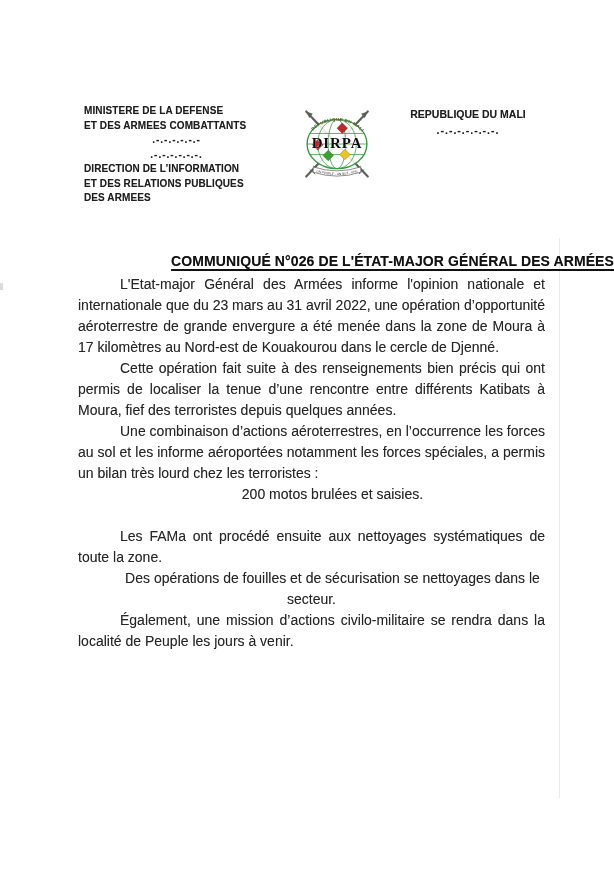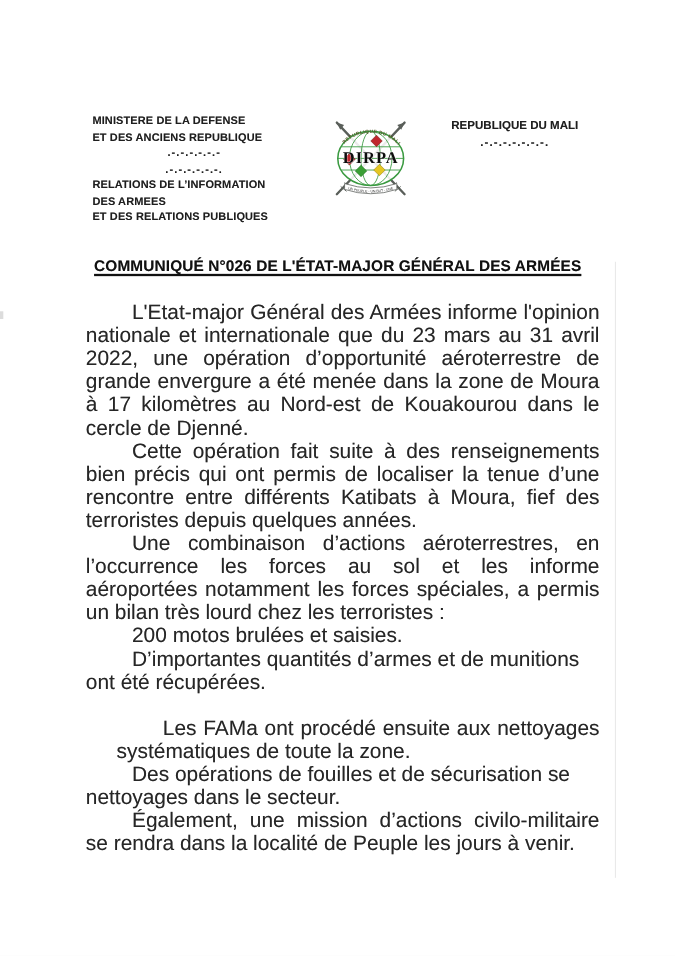--- a/index.html
+++ b/index.html
@@ -44,59 +44,59 @@
     width:164px; text-align:center;
     font-size:10.5px; font-weight:bold; line-height:16px;
     color:#1e1e1e;
     text-shadow:0 0 .5px rgba(30,30,30,.4);
     padding-top:2px;
   }
   .h-right .sep { letter-spacing:1px; }
 
   
   .doc-title {
-    position:absolute; top:233px; left:0; right:0;
-    text-align:center;
+    position:absolute; top:253px; left:0; right:0;
+    text-align:right;
     font-size:14px; font-weight:bold; letter-spacing:.1px;
     color:#111;
     text-decoration:underline;
     text-decoration-thickness:1.5px;
     text-underline-offset:3px;
     text-shadow:0 0 .5px rgba(20,20,20,.45);
   }
 
   
   .doc-body {
     position:absolute; top:274px; left:78px; width:467px;
-    font-size:19px; line-height:21px; color:#262626;
+    font-size:14px; line-height:21px; color:#262626;
     text-shadow:0 0 .6px rgba(40,40,40,.35);
   }
   .doc-body p { margin:0; }
-  .doc-body p.indent  { text-indent:42px; }
+  .doc-body p.indent  { text-indent:42px;text-align:center; }
   .doc-body p.justify { text-align:justify; }
-  .doc-body p.gap     { margin-top:21px;margin-left:28px; }
+  .doc-body p.gap     { margin-top:21px; }
 </style>
 </head>
 <body>
 
 <div class="sheet">
 
   <div class="page-edge-line"></div>
   <div class="scan-speck"></div>
 
   <div class="header">
 
     <div class="h-left">
       <div>MINISTERE DE LA DEFENSE</div>
-      <div>ET DES ANCIENS REPUBLIQUE</div>
+      <div>ET DES ARMEES COMBATTANTS</div>
       <div class="sep">.-.-.-.-.-.-</div>
       <div class="sep">.-.-.-.-.-.-.</div>
-      <div>RELATIONS DE L’INFORMATION</div>
+      <div>DIRECTION DE L’INFORMATION</div>
+      <div>ET DES RELATIONS PUBLIQUES</div>
       <div>DES ARMEES</div>
-      <div>ET DES RELATIONS PUBLIQUES</div>
     </div>
 
     <div class="h-center">
       <svg viewBox="0 0 100 100" width="88" height="88" aria-hidden="true">
 
         <g>
           <line x1="15" y1="87" x2="85" y2="13" stroke="#5a5f5a" stroke-width="2.4" stroke-linecap="round"></line>
           <line x1="15" y1="13" x2="85" y2="87" stroke="#5a5f5a" stroke-width="2.4" stroke-linecap="round"></line>
           <path d="M85 13 L77.5 15.5 L81.5 20.5 Z" fill="#5a5f5a"></path>
           <path d="M15 13 L22.5 15.5 L18.5 20.5 Z" fill="#5a5f5a"></path>
@@ -155,19 +155,18 @@
 
   </div>
 
   <div class="doc-title">COMMUNIQUÉ N°026 DE L'ÉTAT-MAJOR GÉNÉRAL DES ARMÉES</div>
 
   <div class="doc-body">
     <p class="indent justify">L'Etat-major Général des Armées informe l'opinion nationale et internationale que du 23 mars au 31 avril 2022, une opération d’opportunité aéroterrestre de grande envergure a été menée dans la zone de Moura à 17 kilomètres au Nord-est de Kouakourou dans le cercle de Djenné.</p>
     <p class="indent justify">Cette opération fait suite à des renseignements bien précis qui ont permis de localiser la tenue d’une rencontre entre différents Katibats à Moura, fief des terroristes depuis quelques années.</p>
     <p class="indent justify">Une combinaison d’actions aéroterrestres, en l’occurrence les forces au sol et les informe aéroportées notamment les forces spéciales, a permis un bilan très lourd chez les terroristes :</p>
     <p class="indent">200 motos brulées et saisies.</p>
-    <p class="indent">D’importantes quantités d’armes et de munitions ont été récupérées.</p>
     <p class="indent justify gap">Les FAMa ont procédé ensuite aux nettoyages systématiques de toute la zone.</p>
     <p class="indent">Des opérations de fouilles et de sécurisation se nettoyages dans le secteur.</p>
     <p class="indent justify">Également, une mission d’actions civilo-militaire se rendra dans la localité de Peuple les jours à venir.</p>
   </div>
 
 </div>
 
 </body></html>

